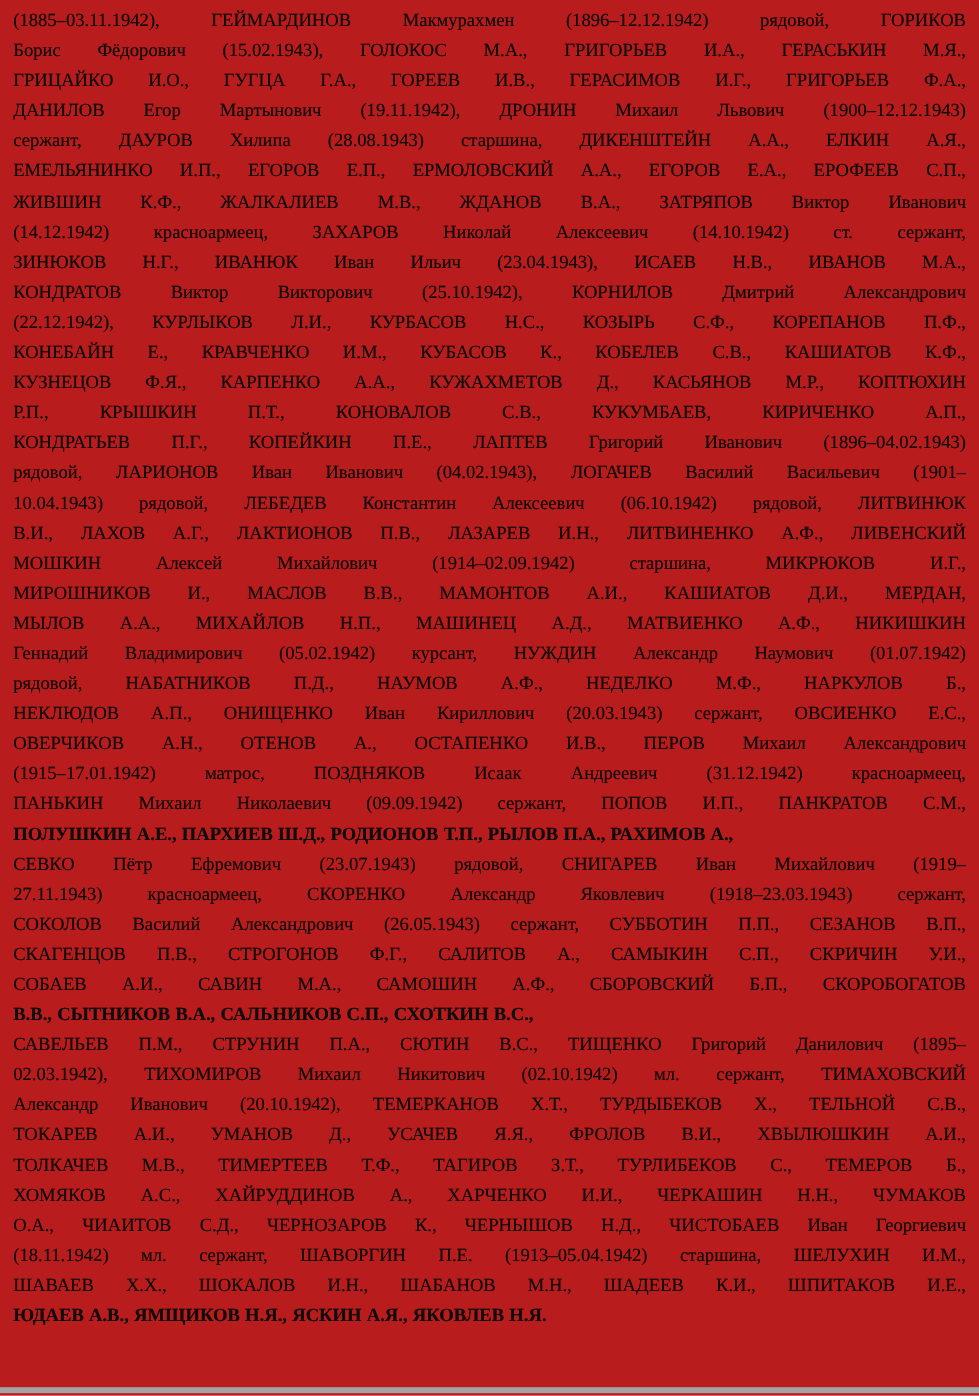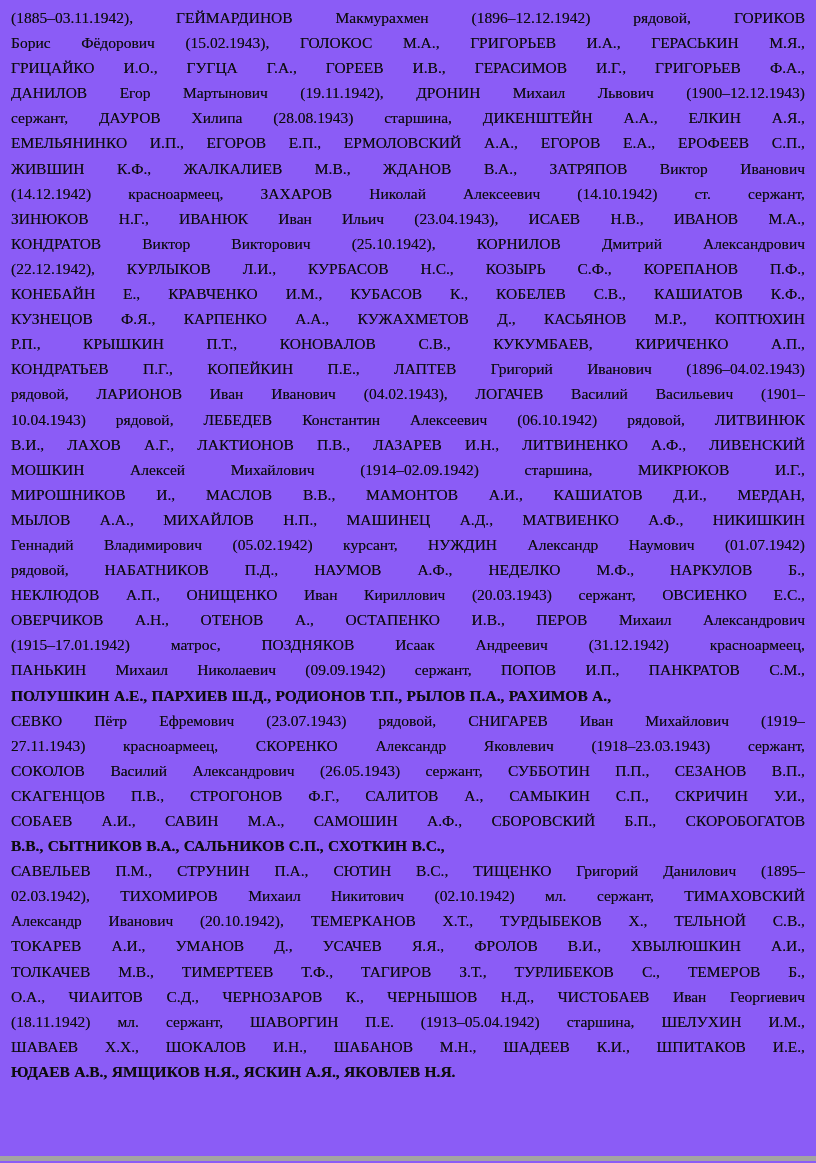--- a/index.html
+++ b/index.html
@@ -48,21 +48,21 @@
     position: absolute;
     left: 0;
     bottom: 2px;
     width: 816px;
     height: 5px;
   }
 </style>
 </head>
 <body>
 
-<div class="page" style="background: #8b5cf6;">
+<div class="page" style="background: #b91c1c;">
   <div class="text-block" style="color: rgb(13, 13, 13);">
       <div class="line">(1885–03.11.1942), ГЕЙМАРДИНОВ Макмурахмен (1896–12.12.1942) рядовой, ГОРИКОВ</div>
       <div class="line">Борис Фёдорович (15.02.1943), ГОЛОКОС М.А., ГРИГОРЬЕВ И.А., ГЕРАСЬКИН М.Я.,</div>
       <div class="line">ГРИЦАЙКО И.О., ГУГЦА Г.А., ГОРЕЕВ И.В., ГЕРАСИМОВ И.Г., ГРИГОРЬЕВ Ф.А.,</div>
       <div class="line">ДАНИЛОВ Егор Мартынович (19.11.1942), ДРОНИН Михаил Львович (1900–12.12.1943)</div>
       <div class="line">сержант, ДАУРОВ Хилипа (28.08.1943) старшина, ДИКЕНШТЕЙН А.А., ЕЛКИН А.Я.,</div>
       <div class="line">ЕМЕЛЬЯНИНКО И.П., ЕГОРОВ Е.П., ЕРМОЛОВСКИЙ А.А., ЕГОРОВ Е.А., ЕРОФЕЕВ С.П.,</div>
       <div class="line">ЖИВШИН К.Ф., ЖАЛКАЛИЕВ М.В., ЖДАНОВ В.А., ЗАТРЯПОВ Виктор Иванович</div>
       <div class="line">(14.12.1942) красноармеец, ЗАХАРОВ Николай Алексеевич (14.10.1942) ст. сержант,</div>
       <div class="line">ЗИНЮКОВ Н.Г., ИВАНЮК Иван Ильич (23.04.1943), ИСАЕВ Н.В., ИВАНОВ М.А.,</div>
@@ -89,19 +89,20 @@
       <div class="line">27.11.1943) красноармеец, СКОРЕНКО Александр Яковлевич (1918–23.03.1943) сержант,</div>
       <div class="line">СОКОЛОВ Василий Александрович (26.05.1943) сержант, СУББОТИН П.П., СЕЗАНОВ В.П.,</div>
       <div class="line">СКАГЕНЦОВ П.В., СТРОГОНОВ Ф.Г., САЛИТОВ А., САМЫКИН С.П., СКРИЧИН У.И.,</div>
       <div class="line">СОБАЕВ А.И., САВИН М.А., САМОШИН А.Ф., СБОРОВСКИЙ Б.П., СКОРОБОГАТОВ</div>
       <div class="line para-end">В.В., СЫТНИКОВ В.А., САЛЬНИКОВ С.П., СХОТКИН В.С.,</div>
       <div class="line">САВЕЛЬЕВ П.М., СТРУНИН П.А., СЮТИН В.С., ТИЩЕНКО Григорий Данилович (1895–</div>
       <div class="line">02.03.1942), ТИХОМИРОВ Михаил Никитович (02.10.1942) мл. сержант, ТИМАХОВСКИЙ</div>
       <div class="line">Александр Иванович (20.10.1942), ТЕМЕРКАНОВ Х.Т., ТУРДЫБЕКОВ Х., ТЕЛЬНОЙ С.В.,</div>
       <div class="line">ТОКАРЕВ А.И., УМАНОВ Д., УСАЧЕВ Я.Я., ФРОЛОВ В.И., ХВЫЛЮШКИН А.И.,</div>
       <div class="line">ТОЛКАЧЕВ М.В., ТИМЕРТЕЕВ Т.Ф., ТАГИРОВ З.Т., ТУРЛИБЕКОВ С., ТЕМЕРОВ Б.,</div>
+      <div class="line">ХОМЯКОВ А.С., ХАЙРУДДИНОВ А., ХАРЧЕНКО И.И., ЧЕРКАШИН Н.Н., ЧУМАКОВ</div>
       <div class="line">О.А., ЧИАИТОВ С.Д., ЧЕРНОЗАРОВ К., ЧЕРНЫШОВ Н.Д., ЧИСТОБАЕВ Иван Георгиевич</div>
       <div class="line">(18.11.1942) мл. сержант, ШАВОРГИН П.Е. (1913–05.04.1942) старшина, ШЕЛУХИН И.М.,</div>
       <div class="line">ШАВАЕВ Х.Х., ШОКАЛОВ И.Н., ШАБАНОВ М.Н., ШАДЕЕВ К.И., ШПИТАКОВ И.Е.,</div>
       <div class="line para-end">ЮДАЕВ А.В., ЯМЩИКОВ Н.Я., ЯСКИН А.Я., ЯКОВЛЕВ Н.Я.</div>
     </div>
 </div>
 <div class="bottom-edge" style="background: rgb(163, 163, 163);"></div>
 
 </body></html>

